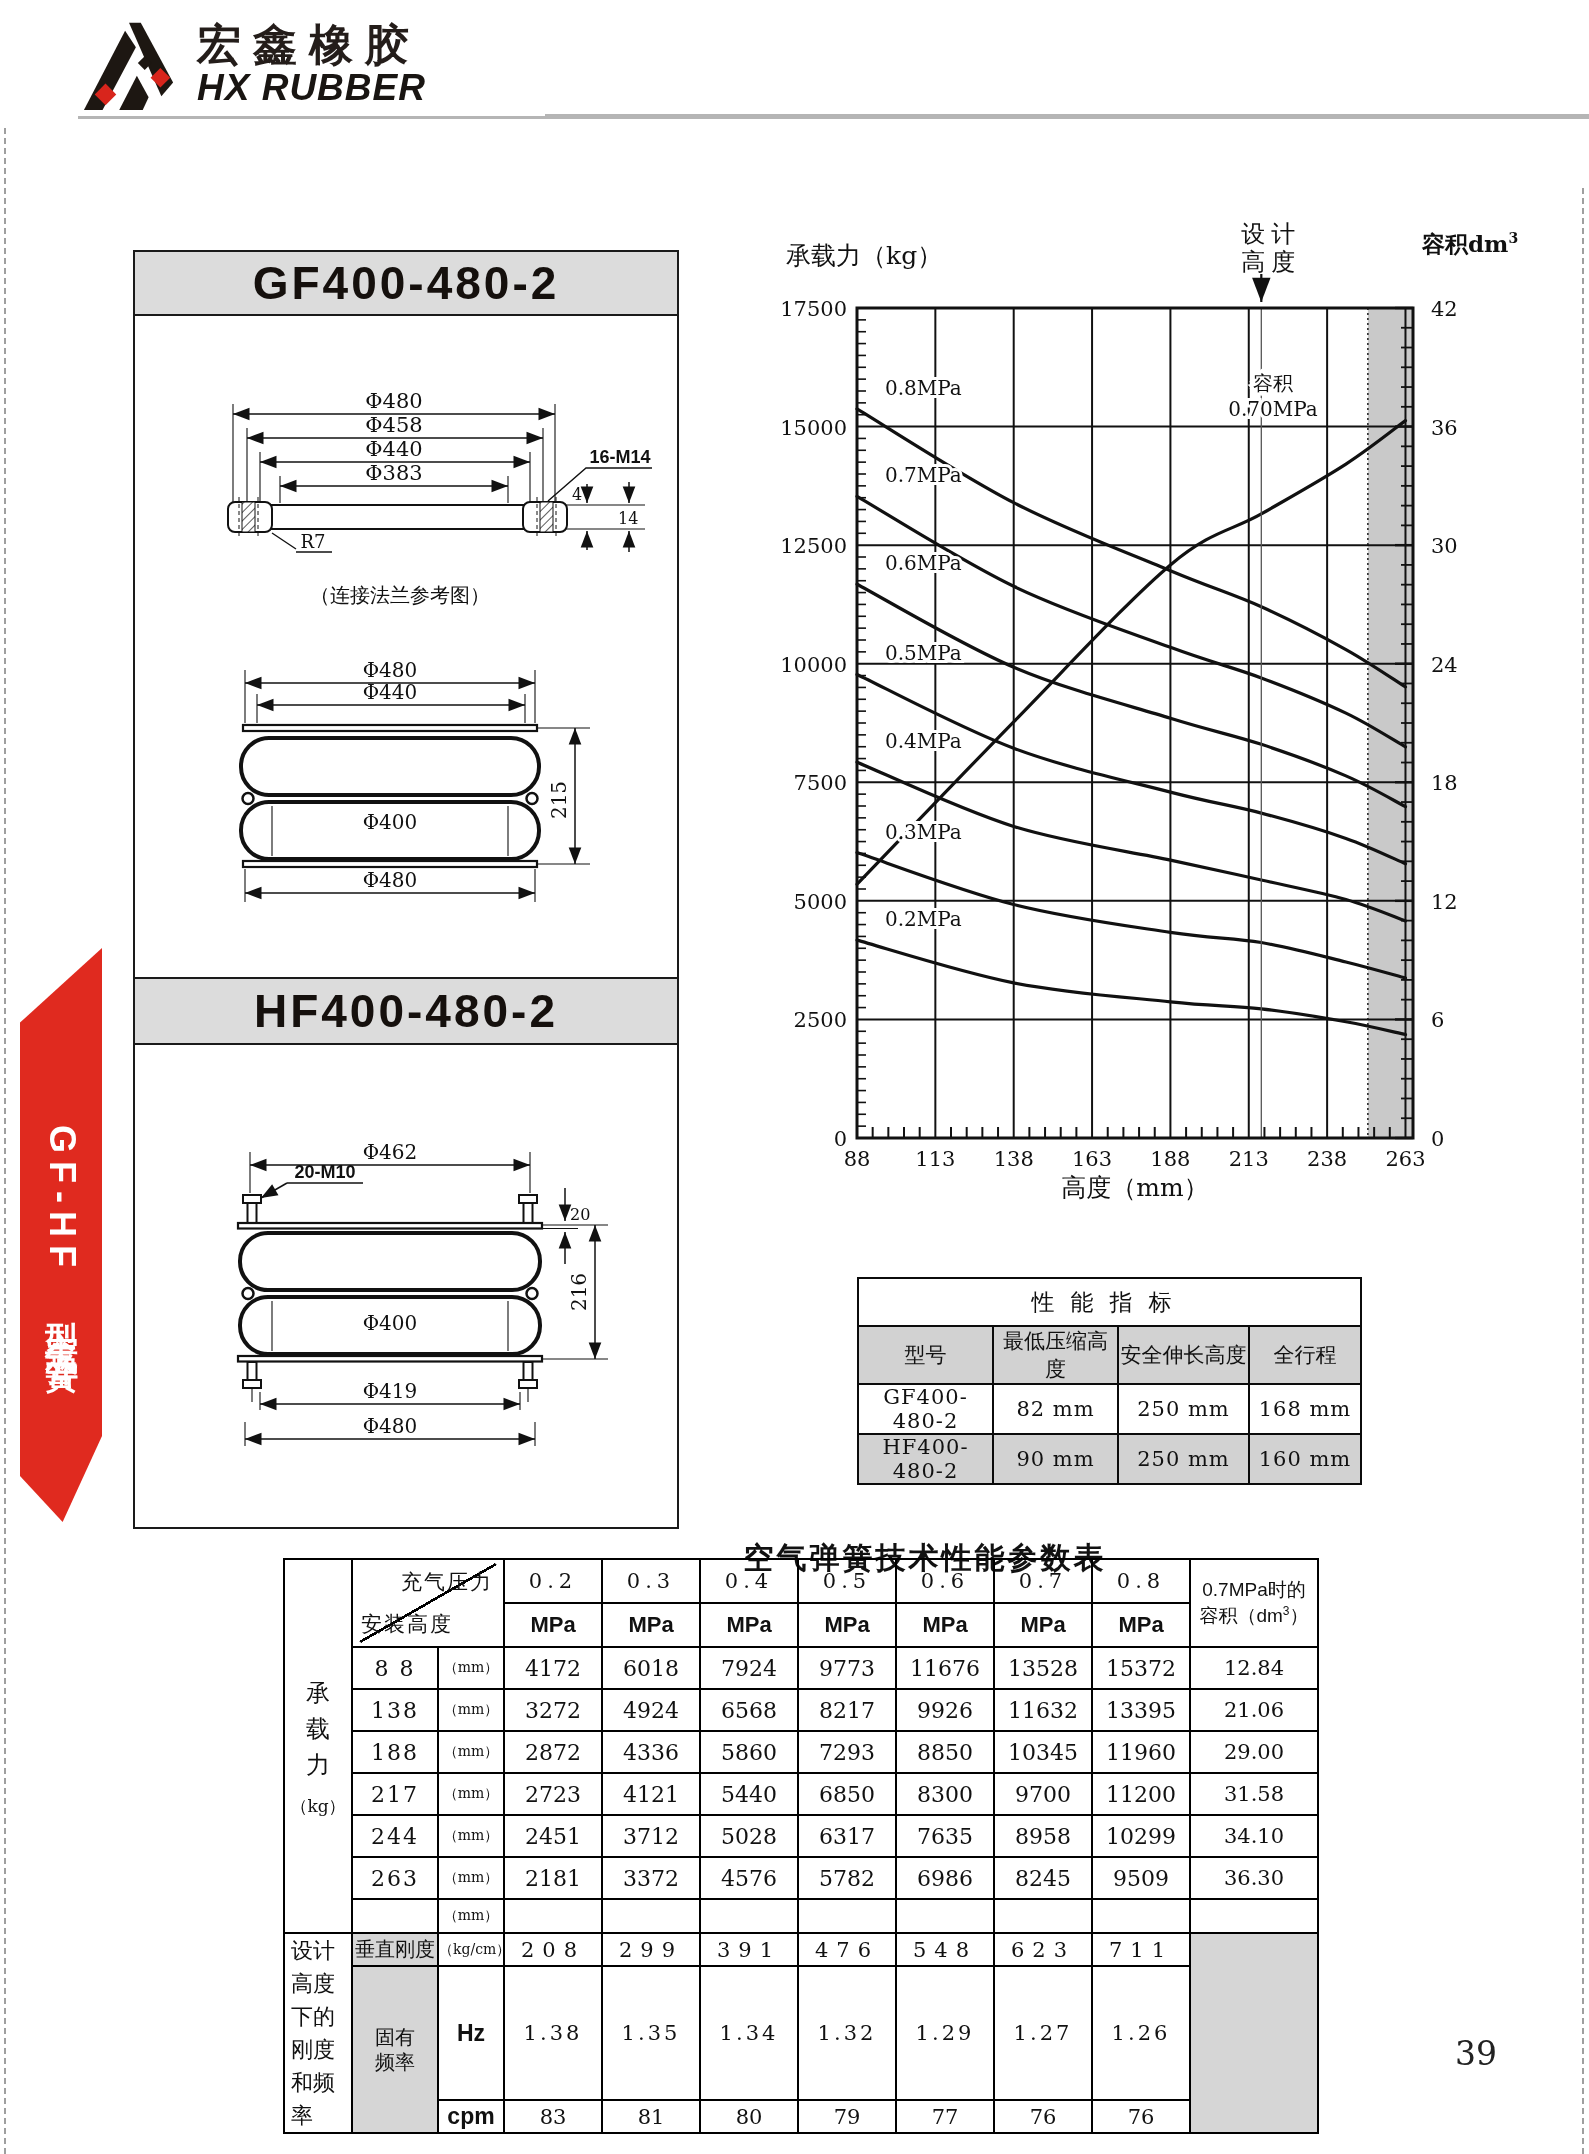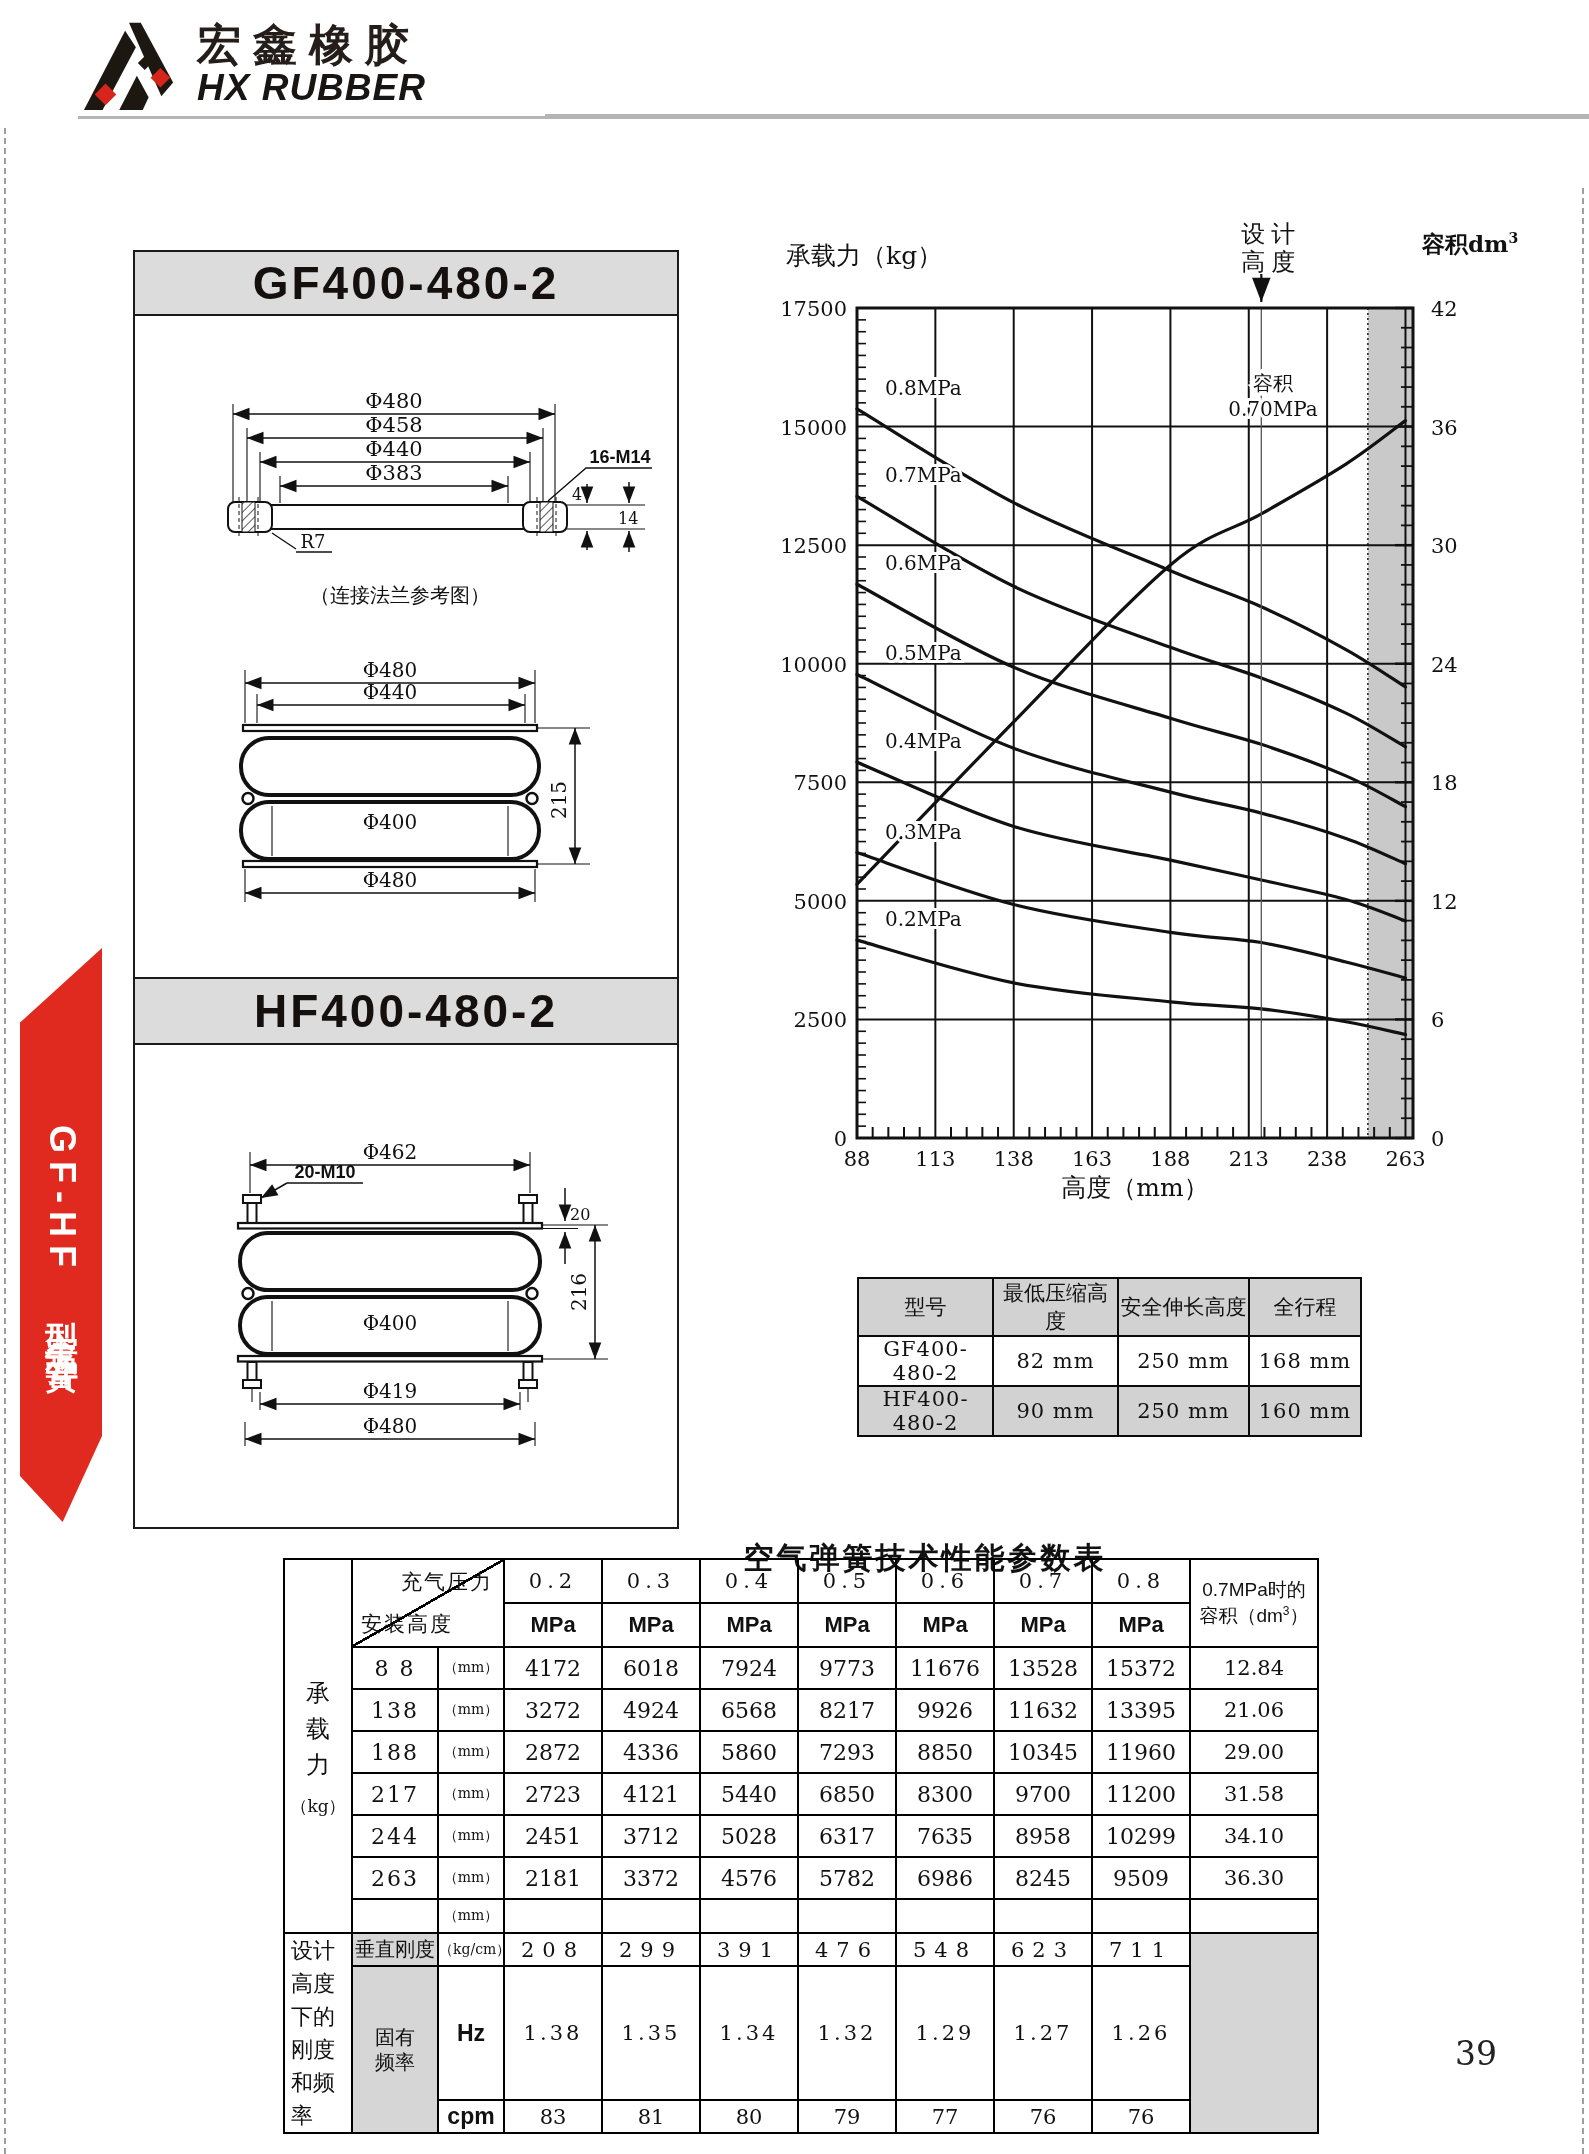--- a/index.html
+++ b/index.html
@@ -70,21 +70,21 @@
   .params .fv2{font-family:"DejaVu Serif",serif;font-size:21px;}
   .params .ub{font-weight:700;font-size:23px;}
   .params .glab{background:#d6d6d6;font-size:20px;white-space:pre-line;line-height:1.25;margin-left:35px;}
   .params .gblock{background:#d6d6d6;}
   .params .volh{font-size:19px;line-height:1.35;border-radius:16px;}
   .params .volh sup{font-size:12px;}
   .params .bhead{font-size:22px;line-height:1.5;text-align:left;padding:0 6px;}
   .params .vhead .vh1 div{font-size:24px;line-height:1.5;font-family:"DejaVu Serif",serif;}
   .params .vhead .vh2{font-size:17px;margin-top:12px;font-family:"DejaVu Serif",serif;}
   .params .diag{position:relative;
-    background:linear-gradient(to bottom right,transparent calc(50% - 1.3px),#000 calc(50% - 1.3px),#000 calc(50% + 1.3px),transparent calc(50% + 1.3px));}
+    background:linear-gradient(to bottom right,transparent calc(50% - 1.3px),#000 calc(50% - 1.3px),#000 calc(50% + 1.3px),transparent calc(50% + 1.3px));border-radius:22px;}
   .params .dtop{position:absolute;top:8px;right:10px;font-size:21px;letter-spacing:2px;}
   .params .dbot{position:absolute;bottom:8px;left:8px;font-size:21px;letter-spacing:2px;}
 
   .pageno{position:absolute;left:1455px;top:2034px;font-family:"DejaVu Serif",serif;font-size:33px;color:#222;}
 </style>
 </head>
 <body>
 
 <div class="page">
 
@@ -487,20 +487,23 @@
     </svg>
 
   <table class="perf">
     <colgroup>
         <col style="width:135px">
         <col style="width:125px">
         <col style="width:131px">
         <col style="width:112px">
       </colgroup>
     <tbody>
+        <tr class="pt">
+          <td colspan="4">性能指标</td>
+        </tr>
     <tr class="ph">
       <td>型号</td>
       <td>最低压缩高度</td>
       <td>安全伸长高度</td>
       <td>全行程</td>
     </tr>
     <tr class="pr">
       <td>GF400-480-2</td>
       <td>82 mm</td>
       <td>250 mm</td>

